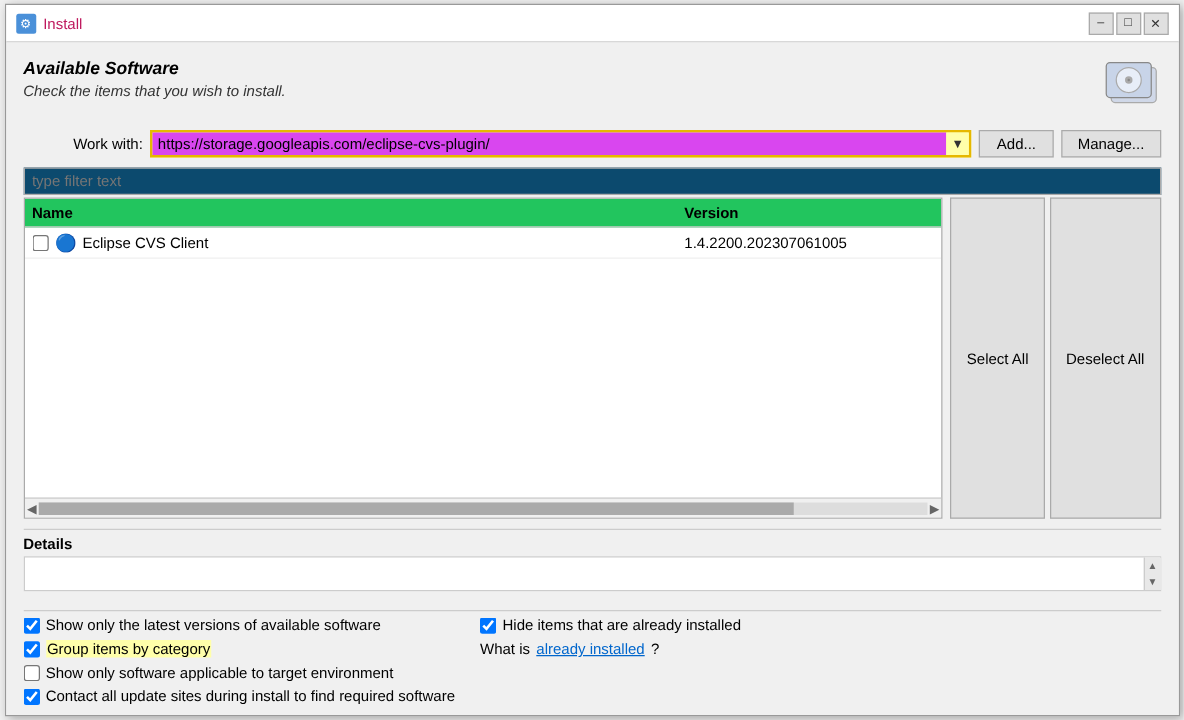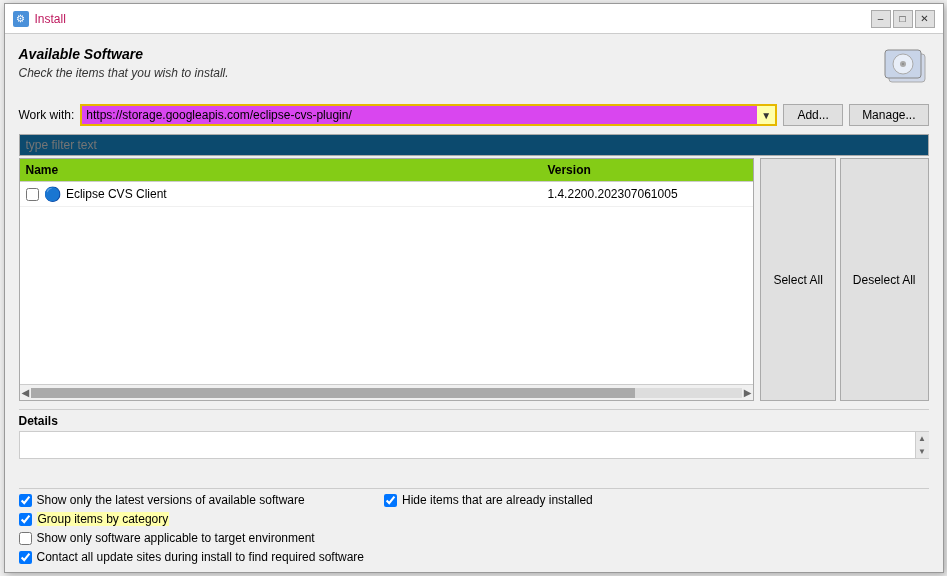--- a/index.html
+++ b/index.html
@@ -100,20 +100,21 @@
     .work-with-row {
       display: flex;
       align-items: center;
       margin-bottom: 8px;
       gap: 6px;
     }
     .work-with-label {
       font-size: 12px;
       color: #000;
       white-space: nowrap;
+      margin-left: 40px;
     }
     .work-with-input-wrap {
       flex: 1;
       display: flex;
       border: 2px solid #e6b800;
       background: #ffffaa;
     }
     .work-with-input {
       flex: 1;
       border: none;
@@ -162,21 +163,21 @@
       flex: 1;
       border: 1px solid #aaa;
       background: #fff;
       display: flex;
       flex-direction: column;
       overflow: hidden;
       min-height: 0;
     }
     .table-header {
       display: flex;
-      background: #84cc16;
+      background: #22c55e;
       border-bottom: 1px solid #ccc;
       padding: 4px 6px;
       font-weight: bold;
       font-size: 12px;
     }
     .col-name {
       flex: 1;
     }
     .col-version {
       width: 200px;
@@ -252,21 +253,21 @@
       padding-top: 0;
     }
 
     .divider {
       border: none;
       border-top: 1px solid #ccc;
       margin: 8px 0 4px 0;
     }
 
     .details-section {
-      margin-bottom: 20px;
+      margin-bottom: 6px;
     }
     .details-label {
       font-size: 12px;
       font-weight: bold;
       color: #000;
       margin-bottom: 2px;
     }
     .details-content {
       min-height: 30px;
       border: none;
@@ -423,17 +424,22 @@
         <div class="option-row">
           <input type="checkbox" checked="" style="">
           <span>Contact all update sites during install to find required software</span>
         </div>
       </div>
       <div class="bottom-col">
         <div class="option-row">
           <input type="checkbox" checked="" style="">
           <span>Hide items that are already installed</span>
         </div>
+        <div class="option-row">
+          <span>What is </span>
+          <a class="already-installed-link" href="#">already installed</a>
+          <span>?</span>
+        </div>
       </div>
     </div>
 
   </div>
 </div>
 
 </body></html>

